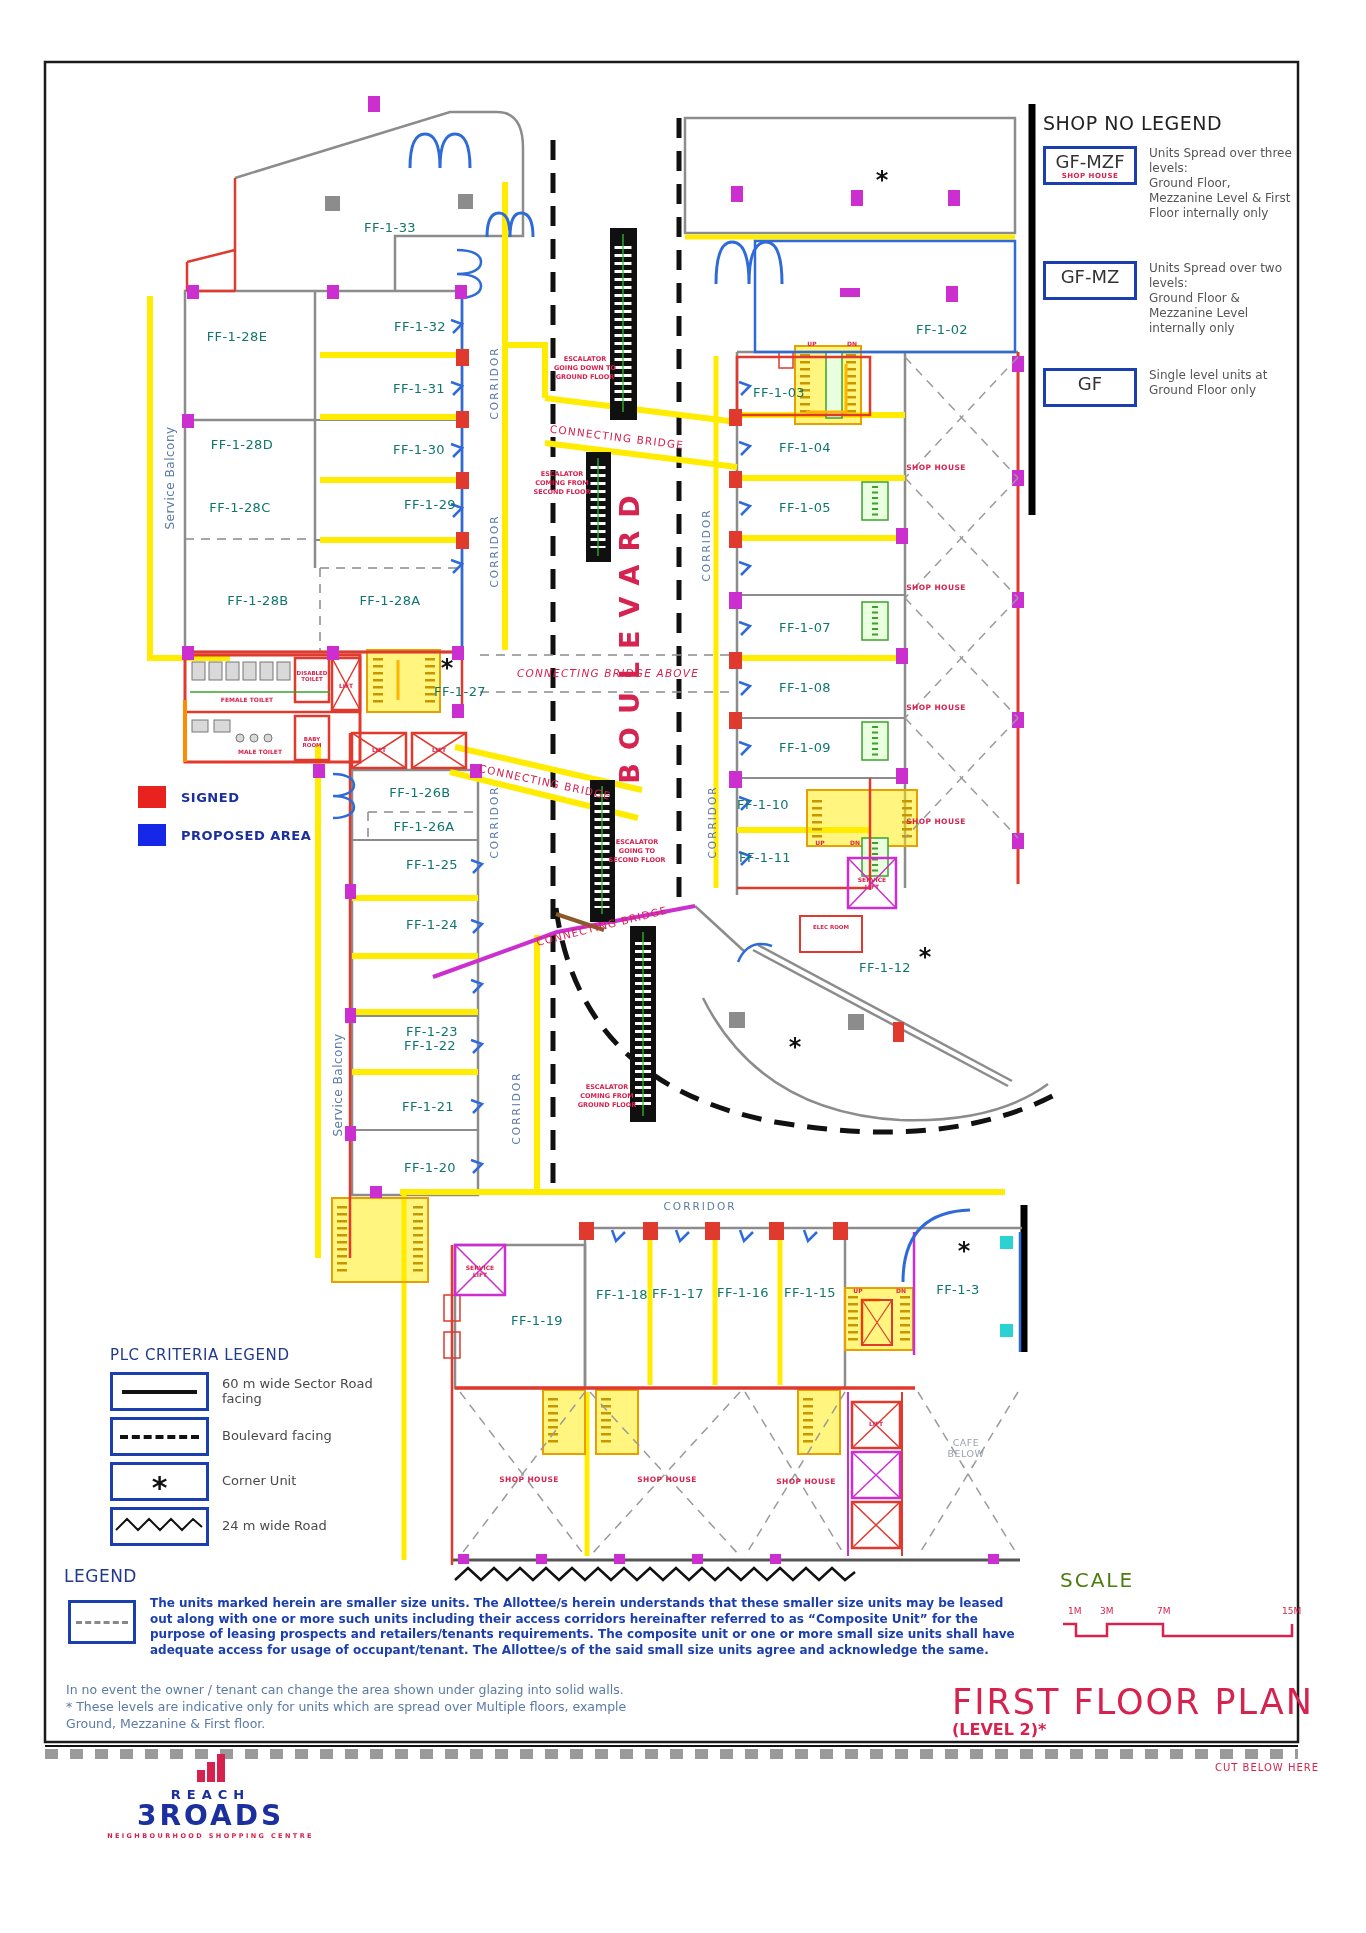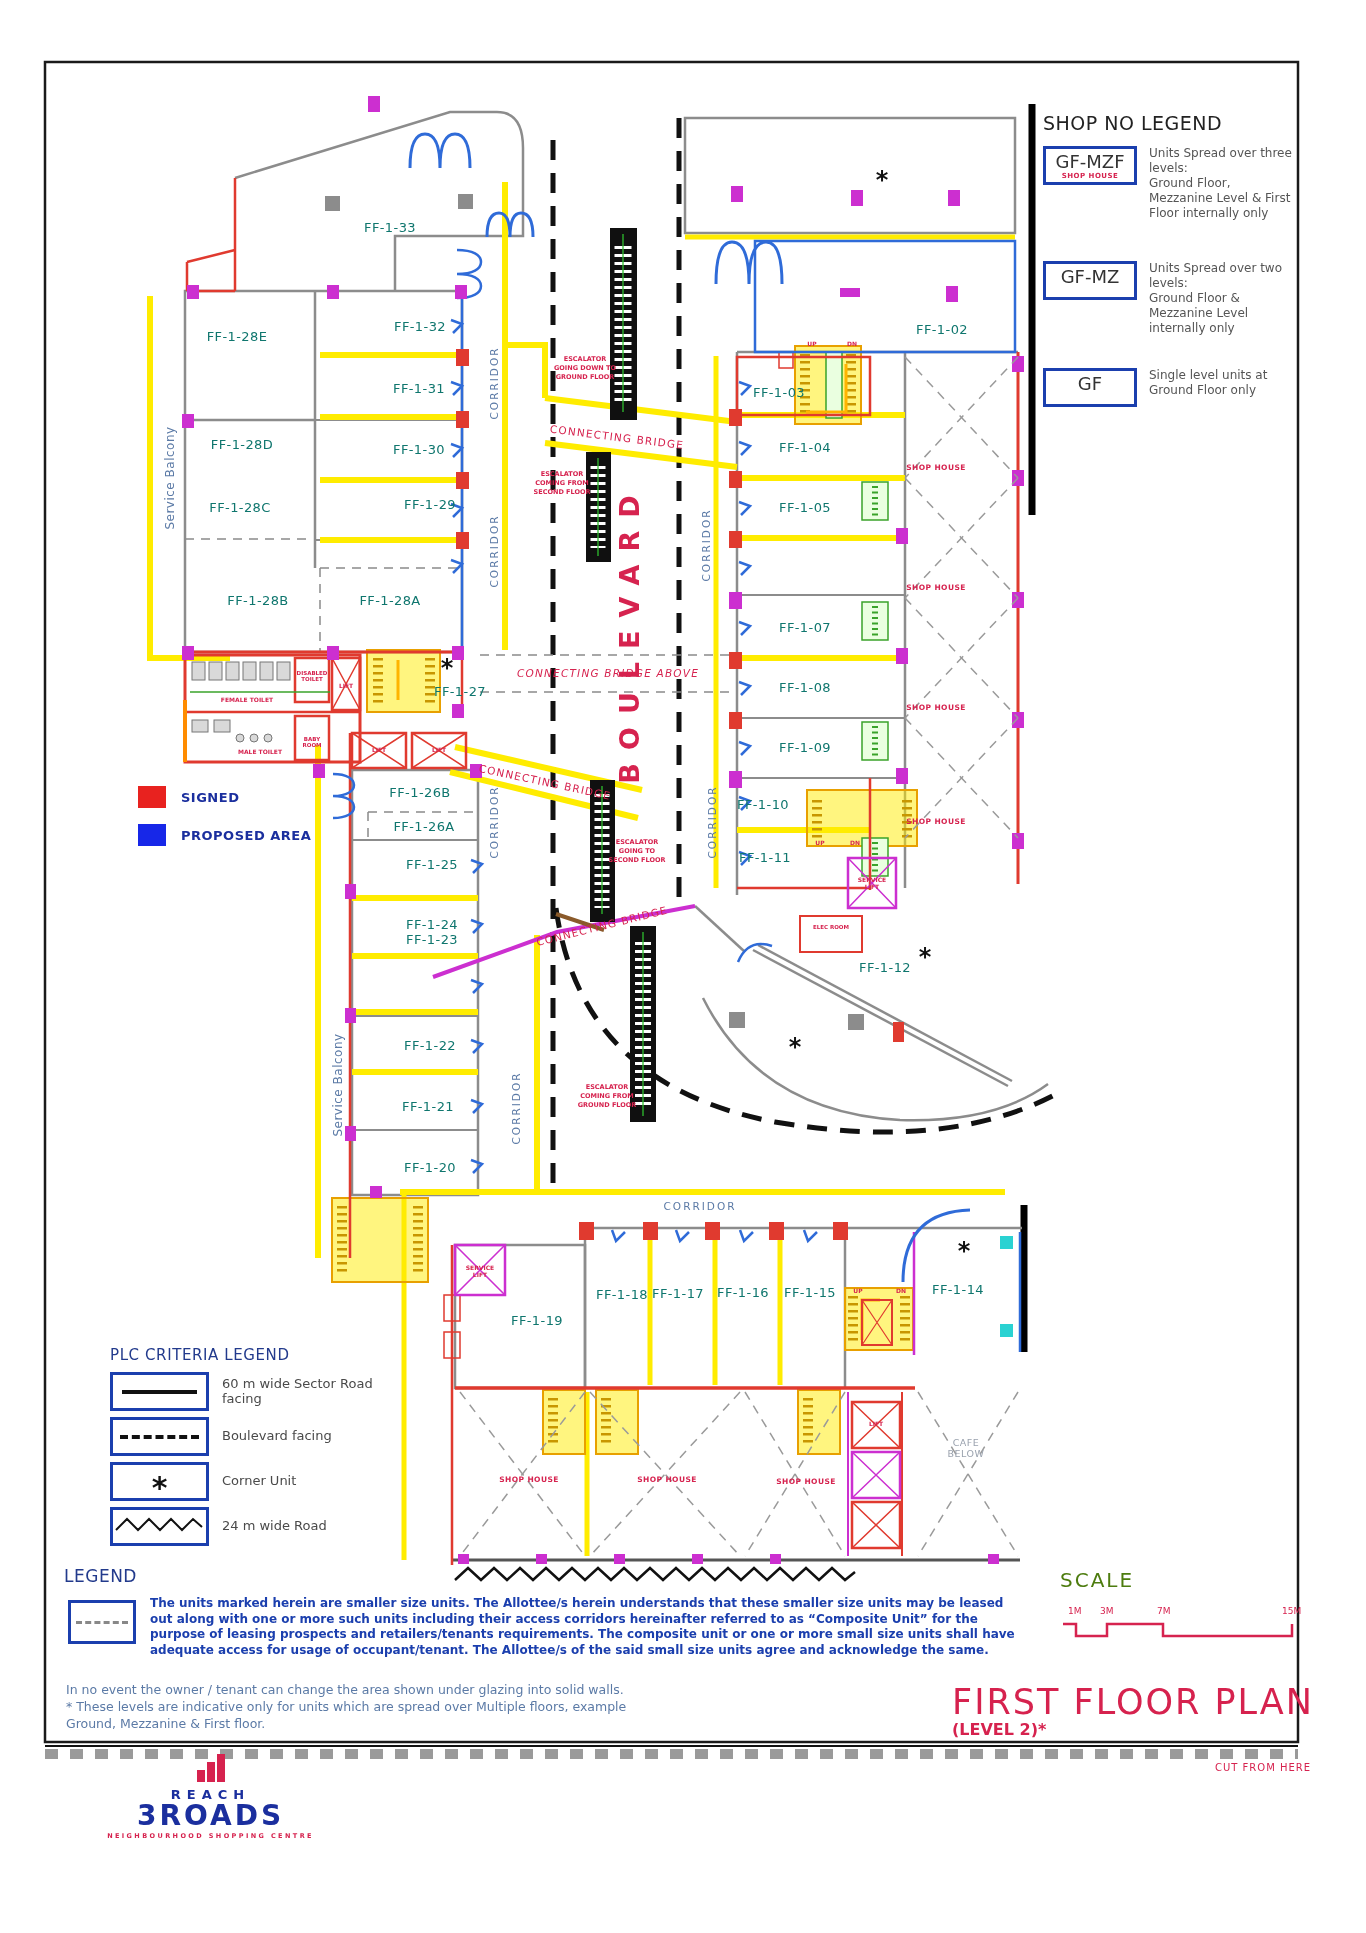--- a/index.html
+++ b/index.html
@@ -432,35 +432,35 @@
       <div class="lbl u" style="left: 242px; top: 445px;">FF-1-28D</div>
       <div class="lbl u" style="left: 430px; top: 505px;">FF-1-29</div>
       <div class="lbl u" style="left: 240px; top: 508px;">FF-1-28C</div>
       <div class="lbl u" style="left: 258px; top: 601px;">FF-1-28B</div>
       <div class="lbl u" style="left: 390px; top: 601px;">FF-1-28A</div>
       <div class="lbl u" style="left: 460px; top: 692px;">FF-1-27</div>
       <div class="lbl u" style="left: 420px; top: 793px;">FF-1-26B</div>
       <div class="lbl u" style="left: 424px; top: 827px;">FF-1-26A</div>
       <div class="lbl u" style="left: 432px; top: 865px;">FF-1-25</div>
       <div class="lbl u" style="left: 432px; top: 925px;">FF-1-24</div>
-      <div class="lbl u" style="left: 432px; top: 940px;">FF-1-23</div>
+      <div class="lbl u" style="left: 432px; top: 1032px;">FF-1-23</div>
       <div class="lbl u" style="left: 430px; top: 1046px;">FF-1-22</div>
       <div class="lbl u" style="left: 428px; top: 1107px;">FF-1-21</div>
       <div class="lbl u" style="left: 430px; top: 1168px;">FF-1-20</div>
       <div class="lbl u" style="left: 942px; top: 330px;">FF-1-02</div>
       <div class="lbl u" style="left: 779px; top: 393px;">FF-1-03</div>
       <div class="lbl u" style="left: 805px; top: 448px;">FF-1-04</div>
       <div class="lbl u" style="left: 805px; top: 508px;">FF-1-05</div>
       <div class="lbl u" style="left: 805px; top: 628px;">FF-1-07</div>
       <div class="lbl u" style="left: 805px; top: 688px;">FF-1-08</div>
       <div class="lbl u" style="left: 805px; top: 748px;">FF-1-09</div>
       <div class="lbl u" style="left: 763px; top: 805px;">FF-1-10</div>
       <div class="lbl u" style="left: 765px; top: 858px;">FF-1-11</div>
       <div class="lbl u" style="left: 885px; top: 968px;">FF-1-12</div>
-      <div class="lbl u" style="left: 958px; top: 1290px;">FF-1-14</div>
+      <div class="lbl u" style="left: 958px; top: 1290px;">FF-1-3</div>
       <div class="lbl u" style="left: 810px; top: 1293px;">FF-1-15</div>
       <div class="lbl u" style="left: 743px; top: 1293px;">FF-1-16</div>
       <div class="lbl u" style="left: 678px; top: 1294px;">FF-1-17</div>
       <div class="lbl u" style="left: 622px; top: 1295px;">FF-1-18</div>
       <div class="lbl u" style="left: 537px; top: 1321px;">FF-1-19</div>
       <div class="lbl corr" style="left: 494px; top: 383px; transform: translate(-50%, -50%) rotate(-90deg);">CORRIDOR</div>
       <div class="lbl corr" style="left: 494px; top: 551px; transform: translate(-50%, -50%) rotate(-90deg);">CORRIDOR</div>
       <div class="lbl corr" style="left: 494px; top: 822px; transform: translate(-50%, -50%) rotate(-90deg);">CORRIDOR</div>
       <div class="lbl corr" style="left: 516px; top: 1108px; transform: translate(-50%, -50%) rotate(-90deg);">CORRIDOR</div>
       <div class="lbl corr" style="left: 706px; top: 545px; transform: translate(-50%, -50%) rotate(-90deg);">CORRIDOR</div>
@@ -614,21 +614,21 @@
 </div>
 
 <div class="panel" id="plan-title">
   <div class="big">FIRST FLOOR PLAN</div>
   <div class="sub">(LEVEL 2)*</div>
 </div>
 
 <div id="cut-strip">
       <div class="ticks"></div>
     </div>
-<div class="panel" id="cut-label">CUT FROM HERE</div>
+<div class="panel" id="cut-label">CUT BELOW HERE</div>
 
 <div class="panel" id="logo">
   <svg width="36" height="30" viewBox="0 0 36 30">
     <rect x="4" y="18" width="8" height="12" fill="#d6224e"></rect>
     <rect x="14" y="10" width="8" height="20" fill="#d6224e"></rect>
     <rect x="24" y="2" width="8" height="28" fill="#d6224e"></rect>
   </svg>
   <div class="nm">REACH</div>
   <div class="br">3ROADS</div>
   <div class="tg">NEIGHBOURHOOD SHOPPING CENTRE</div>

